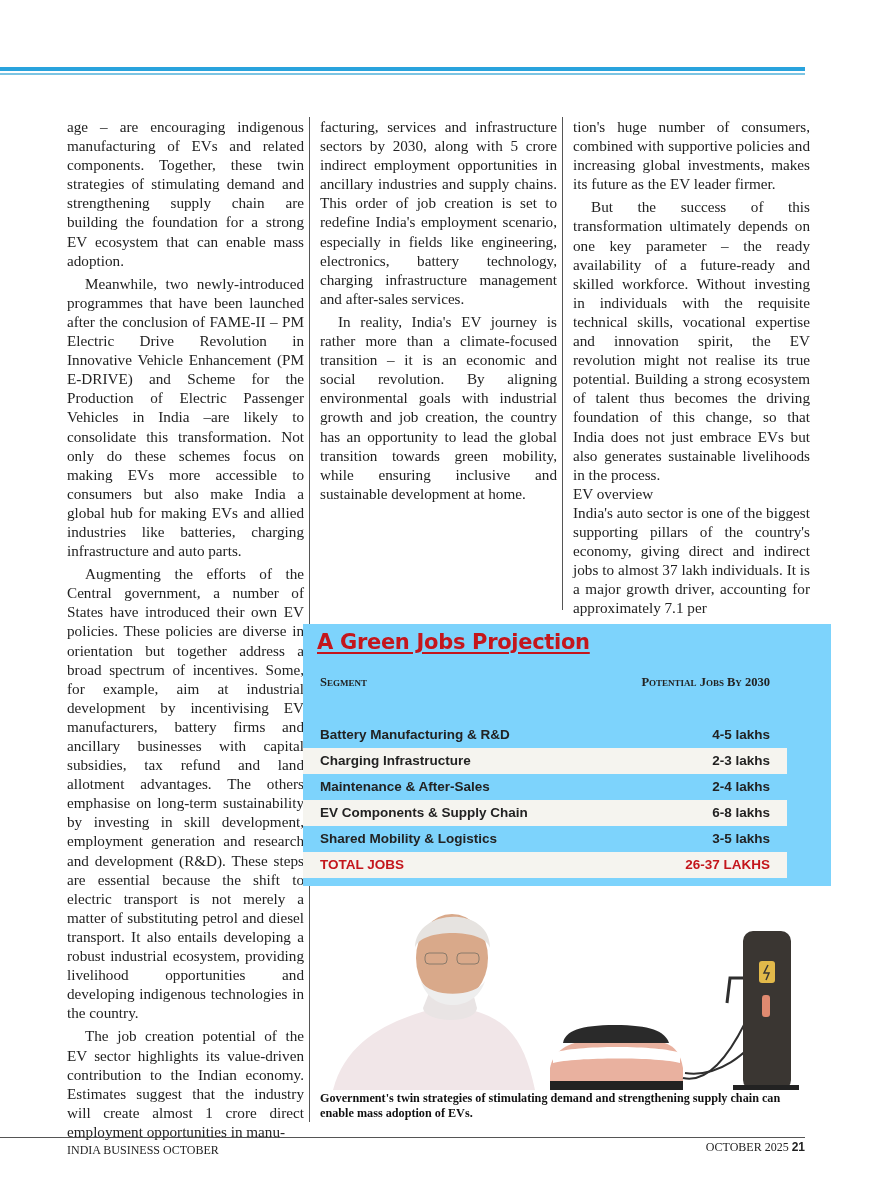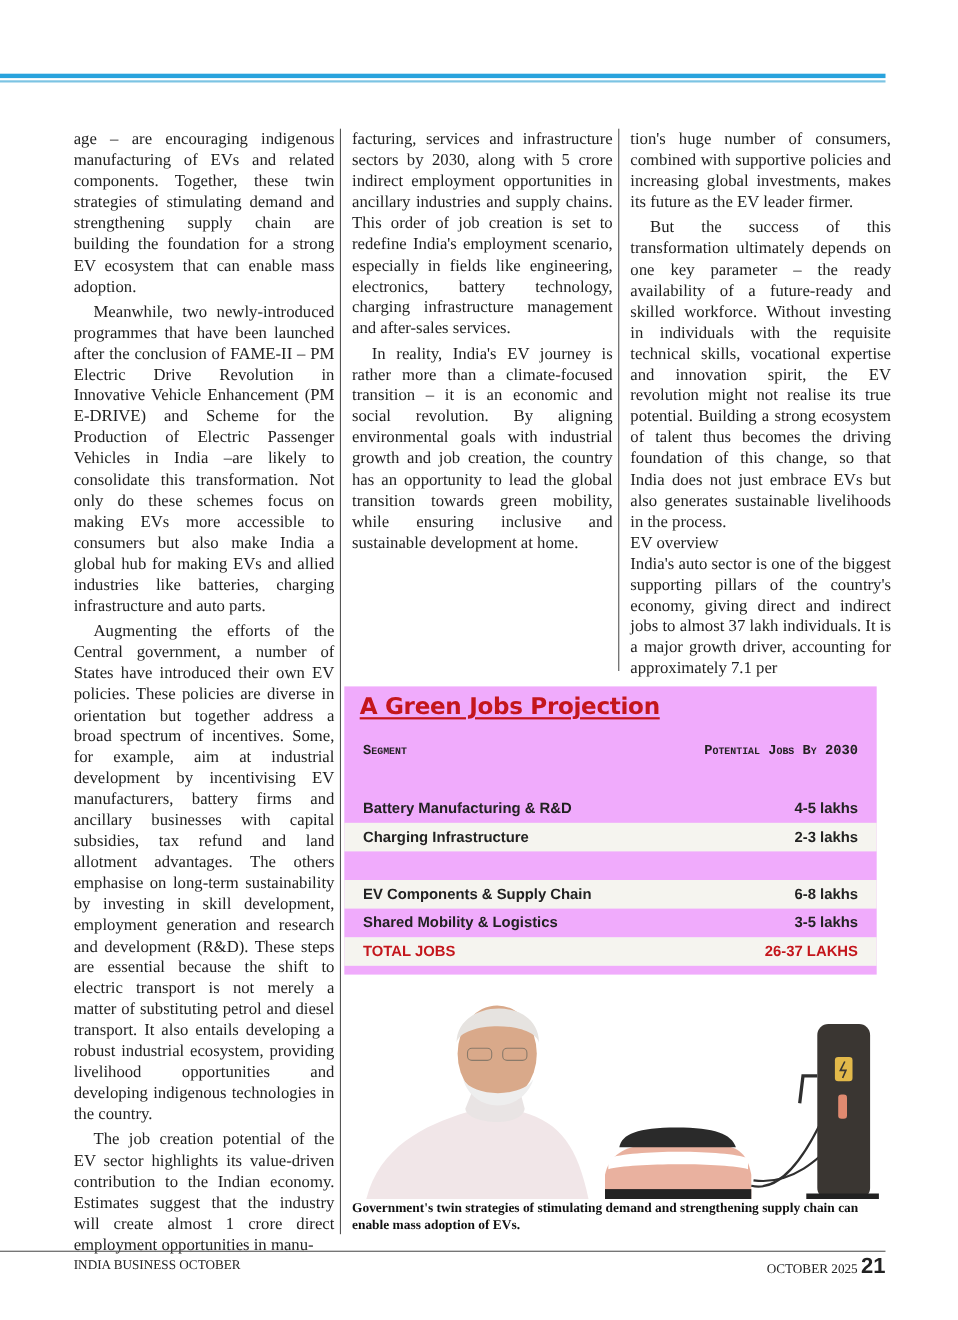--- a/index.html
+++ b/index.html
@@ -9,38 +9,38 @@
   .col { position: absolute; top: 117px; width: 237px; font-size: 15.2px; line-height: 19.1px; text-align: justify; }
   .col p { margin: 0; }
   .col p.ind { text-indent: 18px; margin-top: 4px; }
   .col1 { left: 67px; }
   .col2 { left: 320px; }
   .col3 { left: 573px; }
   .vline { position: absolute; width: 1px; background: #555; }
   .vl1 { left: 309px; top: 117px; height: 1005px; }
   .vl2 { left: 562px; top: 117px; height: 493px; }
   .subhead { font-weight: normal; margin-top: 5px; }
-  .box { position: absolute; left: 313px; top: 624px; width: 484px; height: 262px; background: #f0abfc; }
+  .box { position: absolute; left: 303px; top: 624px; width: 528px; height: 262px; background: #7dd3fc; }
   .box-title { position: absolute; left: 14px; top: 6px; font-family: "DejaVu Sans", sans-serif; font-weight: bold; font-size: 21px; color: #c4161c; text-decoration: underline; text-decoration-thickness: 2px; text-underline-offset: 3px; letter-spacing: -0.3px; }
-  .tbl-head { position: absolute; left: 0; top: 46px; width: 484px; height: 26px; font-family: Liberation Mono, monospace; font-weight: bold; font-size: 12.5px; color: #222; font-variant: small-caps; }
+  .tbl-head { position: absolute; left: 0; top: 46px; width: 484px; height: 26px; font-family: Liberation Serif, serif; font-weight: bold; font-size: 12.5px; color: #222; font-variant: small-caps; }
   .tbl-head span { position: absolute; top: 5px; }
   .th-l { left: 17px; }
   .th-r { right: 17px; }
   .row { position: absolute; left: 0; width: 484px; height: 26px; font-family: "Liberation Sans", sans-serif; font-weight: bold; font-size: 13.5px; color: #222; }
   .row.light { background: #f5f4ef; }
   .row span { position: absolute; top: 5px; }
   .row .seg { left: 17px; }
   .row .val { right: 17px; }
   .row.total { color: #c4161c; }
   .photo { position: absolute; left: 325px; top: 893px; width: 480px; height: 197px; }
   .caption { position: absolute; left: 320px; top: 1091px; width: 480px; font-family: Liberation Serif, serif; font-weight: bold; font-size: 12.2px; line-height: 15px; color: #111; }
   .foot-rule { position: absolute; left: 0; top: 1137px; width: 805px; height: 1px; background: #555; }
   .foot-l { position: absolute; left: 67px; top: 1143px; font-size: 12px; color: #222; }
   .foot-r { position: absolute; right: 66px; top: 1140px; font-size: 12px; color: #222; }
-  .foot-r b { font-family: "Liberation Sans", sans-serif; font-size: 20px; margin-left: 3px; }
+  .foot-r b { font-family: "Liberation Sans", sans-serif; font-size: 12px; margin-left: 3px; }
 </style>
 </head>
 <body>
 
 <div class="rule-top1"></div>
 <div class="rule-top2"></div>
 
 <div class="col col1">
   <p>age – are encouraging indigenous manufacturing of EVs and related components. Together, these twin strategies of stimulating demand and strengthening supply chain are building the foundation for a strong EV ecosystem that can enable mass adoption.</p>
   <p class="ind">Meanwhile, two newly-introduced programmes that have been launched after the conclusion of FAME-II – PM Electric Drive Revolution in Innovative Vehicle Enhancement (PM E-DRIVE) and Scheme for the Production of Electric Passenger Vehicles in India –are likely to consolidate this transformation. Not only do these schemes focus on making EVs more accessible to consumers but also make India a global hub for making EVs and allied industries like batteries, charging infrastructure and auto parts.</p>
@@ -68,20 +68,24 @@
     <span class="th-l">Segment</span>
     <span class="th-r">Potential Jobs By 2030</span>
   </div>
   <div class="row" style="top:98px">
     <span class="seg">Battery Manufacturing &amp; R&amp;D</span>
     <span class="val">4-5 lakhs</span>
   </div>
   <div class="row light" style="top:124px">
     <span class="seg">Charging Infrastructure</span>
     <span class="val">2-3 lakhs</span>
+  </div>
+  <div class="row" style="top:150px">
+    <span class="seg">Maintenance &amp; After-Sales</span>
+    <span class="val">2-4 lakhs</span>
   </div>
   <div class="row light" style="top:176px">
     <span class="seg">EV Components &amp; Supply Chain</span>
     <span class="val">6-8 lakhs</span>
   </div>
   <div class="row" style="top:202px">
     <span class="seg">Shared Mobility &amp; Logistics</span>
     <span class="val">3-5 lakhs</span>
   </div>
   <div class="row light total" style="top:228px">

